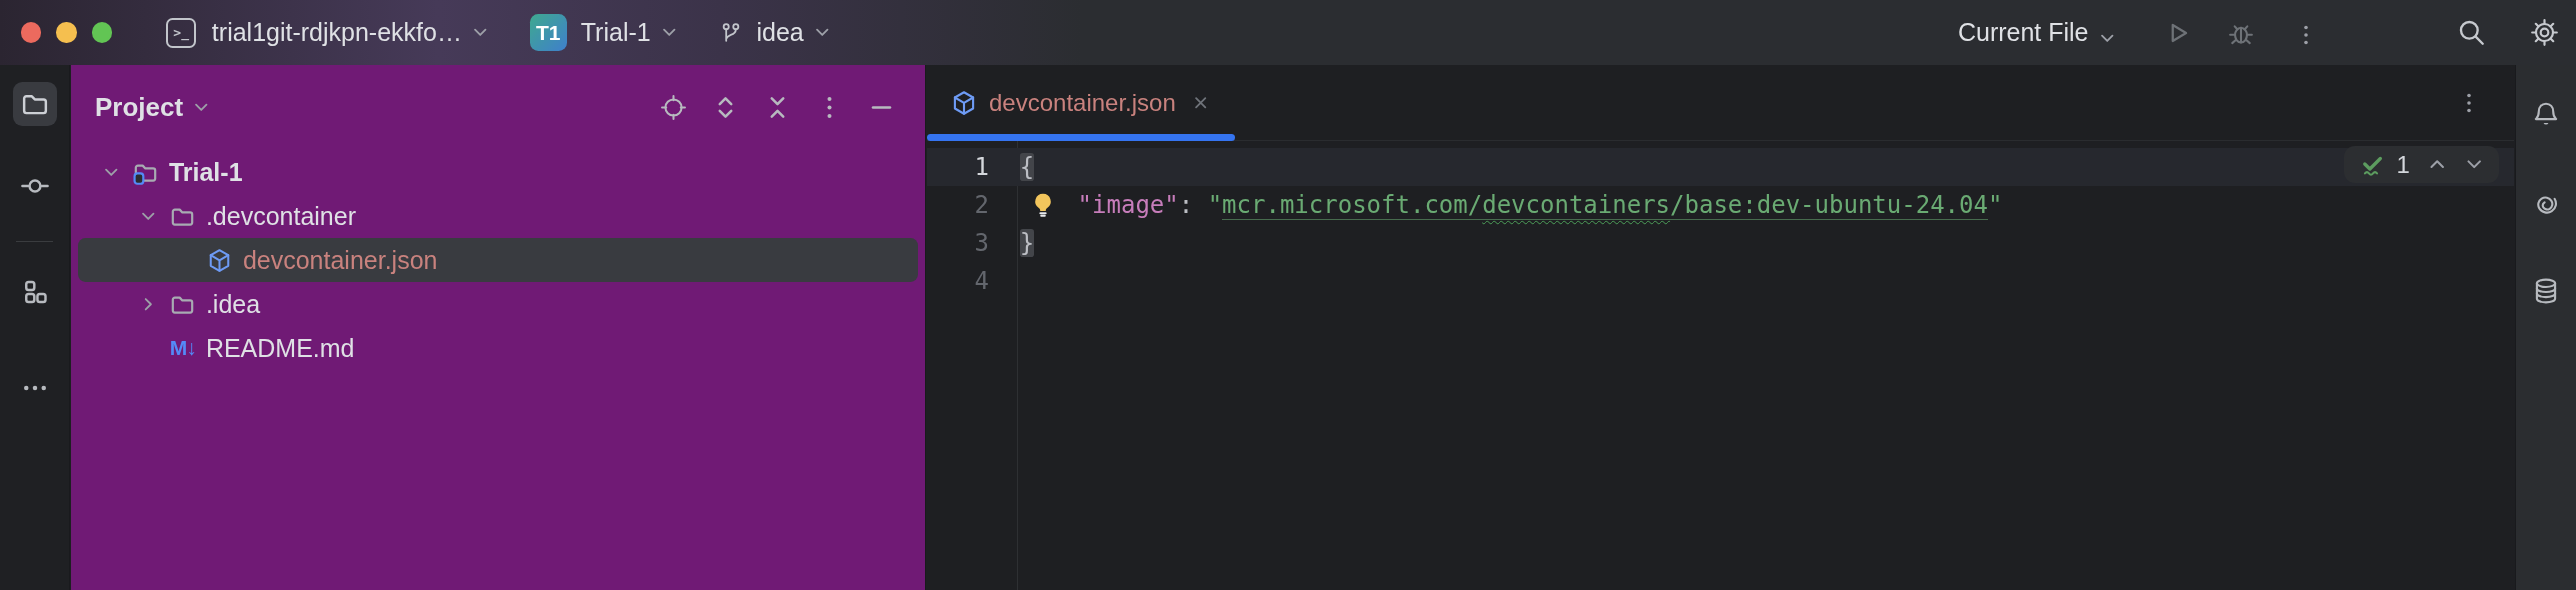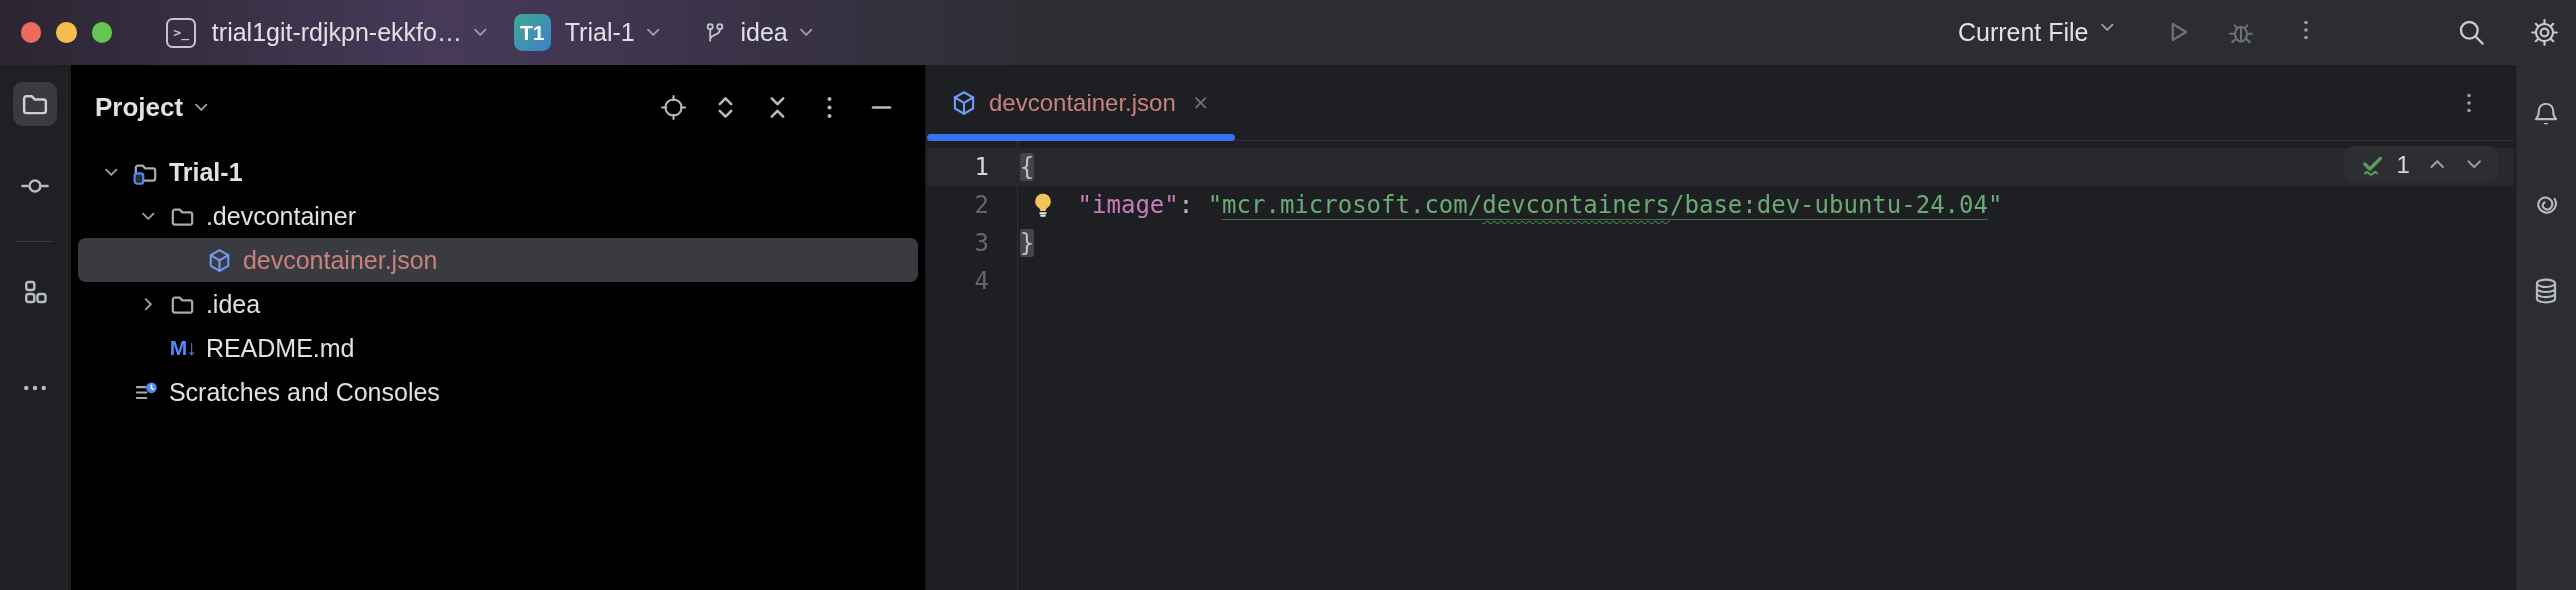--- a/index.html
+++ b/index.html
@@ -22,27 +22,27 @@
   .traffic { display:flex; gap:15px; margin-left:21px; }
   .traffic span { width:20.4px; height:20.4px; border-radius:50%; }
   .term-ic {
     margin-left:54px; width:30px; height:30px; border:2.3px solid #C2C5CB; border-radius:6.5px;
     display:flex; align-items:center; justify-content:center;
     font-family:"DejaVu Sans Mono",monospace; font-size:13px; font-weight:bold; color:#C2C5CB;
   }
   .tb-text { color:#DFE1E5; }
   .tb-chev { font-size:18.5px; color:#9DA0A8; margin-left:9.3px; }
   .ws-badge {
-    margin-left:24px; width:37px; height:37px; border-radius:8.3px;
+    margin-left:40px; width:37px; height:37px; border-radius:8.3px;
     background:linear-gradient(135deg, var(--badge-gradient-start), var(--badge-gradient-end));
     color:#fff; font-size:21px; font-weight:bold;
     display:flex; align-items:center; justify-content:center;
   }
   .branch-ic { font-size:24px; color:#C2C5CB; margin-left:41px; }
-  .tb-right { margin-left:auto; display:flex; align-items:flex-start; padding-right:16.7px; }
+  .tb-right { margin-left:auto; display:flex; align-items:flex-end; padding-right:16.7px; }
   .dim-ic { font-size:28px; color:#6E7277; }
   .bright-ic { font-size:29px; color:#C6C9CE; }
   .kebab-ic { font-size:24px; color:#9DA0A8; }
 
   
   .left-bar {
     position:absolute; top:65px; left:0; bottom:0; width:70px;
     background:#1F2023; border-right:0.9px solid #191A1D;
     display:flex; flex-direction:column; align-items:center;
   }
@@ -57,21 +57,21 @@
   
   .right-bar {
     position:absolute; top:65px; right:0; bottom:0; width:61px;
     background:#2B2D30; border-left:0.9px solid #191A1D;
     display:flex; flex-direction:column; align-items:center;
   }
 
   
   .panel {
     position:absolute; top:65px; left:71px; width:855px; bottom:0;
-    background:#000000; border-right:0.9px solid #191A1D;
+    background:#701a75; border-right:0.9px solid #191A1D;
   }
   .panel-header { display:flex; align-items:center; height:85px; padding:0 30px 0 24px; }
   .panel-title { font-size:26px; font-weight:bold; }
   .panel-header-icons { margin-left:auto; display:flex; align-items:center; gap:25px; font-size:27px; color:#B7BABF; }
   .tree { }
   .trow { display:flex; align-items:center; height:44px; margin:0 7.4px; border-radius:7.4px; font-size:25px; }
   .trow.selected { background:#393B40; }
   .chev { width:37px; flex:0 0 37px; display:flex; justify-content:center; font-size:18.5px; color:#9DA0A8; }
   .ticon { width:33px; flex:0 0 33px; display:flex; justify-content:center; font-size:25px; color:#A8ABB2; }
   .ticon.cube { color:#6E9BF5; }
@@ -321,31 +321,20 @@
               <path d="M1.8 4.9c0-.7.6-1.3 1.3-1.3h3.1l1.7 1.8h5c.7 0 1.3.6 1.3 1.3v5.2c0 .7-.6 1.3-1.3 1.3H3.1c-.7 0-1.3-.6-1.3-1.3z"></path>
             </svg>
           </span>
           <span class="tlabel">.idea</span>
         </div>
         <div class="trow" style="padding-left: 51px;">
           <span class="chev ic"></span>
           <span class="ticon ic markdown md-ic">M↓</span>
           <span class="tlabel">README.md</span>
         </div>
-        <div class="trow" style="padding-left: 14px;">
-          <span class="chev ic"></span>
-          <span class="ticon ic scratches">
-            <svg viewBox="0 0 16 16" fill="none" stroke="currentColor" stroke-width="1.4" stroke-linecap="round" stroke-linejoin="round">
-              <path d="M2.5 4.5h5.5M2.5 8h6M2.5 11.5h6"></path>
-              <circle cx="11.8" cy="5" r="3.4" fill="#548AF7" stroke="none"></circle>
-              <path d="M11.8 3.4v1.8l1.2.8" stroke="#fff" stroke-width="1.1"></path>
-            </svg>
-          </span>
-          <span class="tlabel">Scratches and Consoles</span>
-        </div>
       </div>
   </div>
 
   <div class="editor">
     <div class="tabbar">
       <div class="tab">
         <span class="ic ticon cube" style="font-size:26px;">
             <svg viewBox="0 0 16 16" fill="none" stroke="currentColor" stroke-width="1.3" stroke-linecap="round" stroke-linejoin="round">
               <path d="M8 1.4l5.6 3.2v6.8L8 14.6l-5.6-3.2V4.6z"></path>
               <path d="M2.4 4.6L8 7.9l5.6-3.3M8 7.9v6.7"></path>

